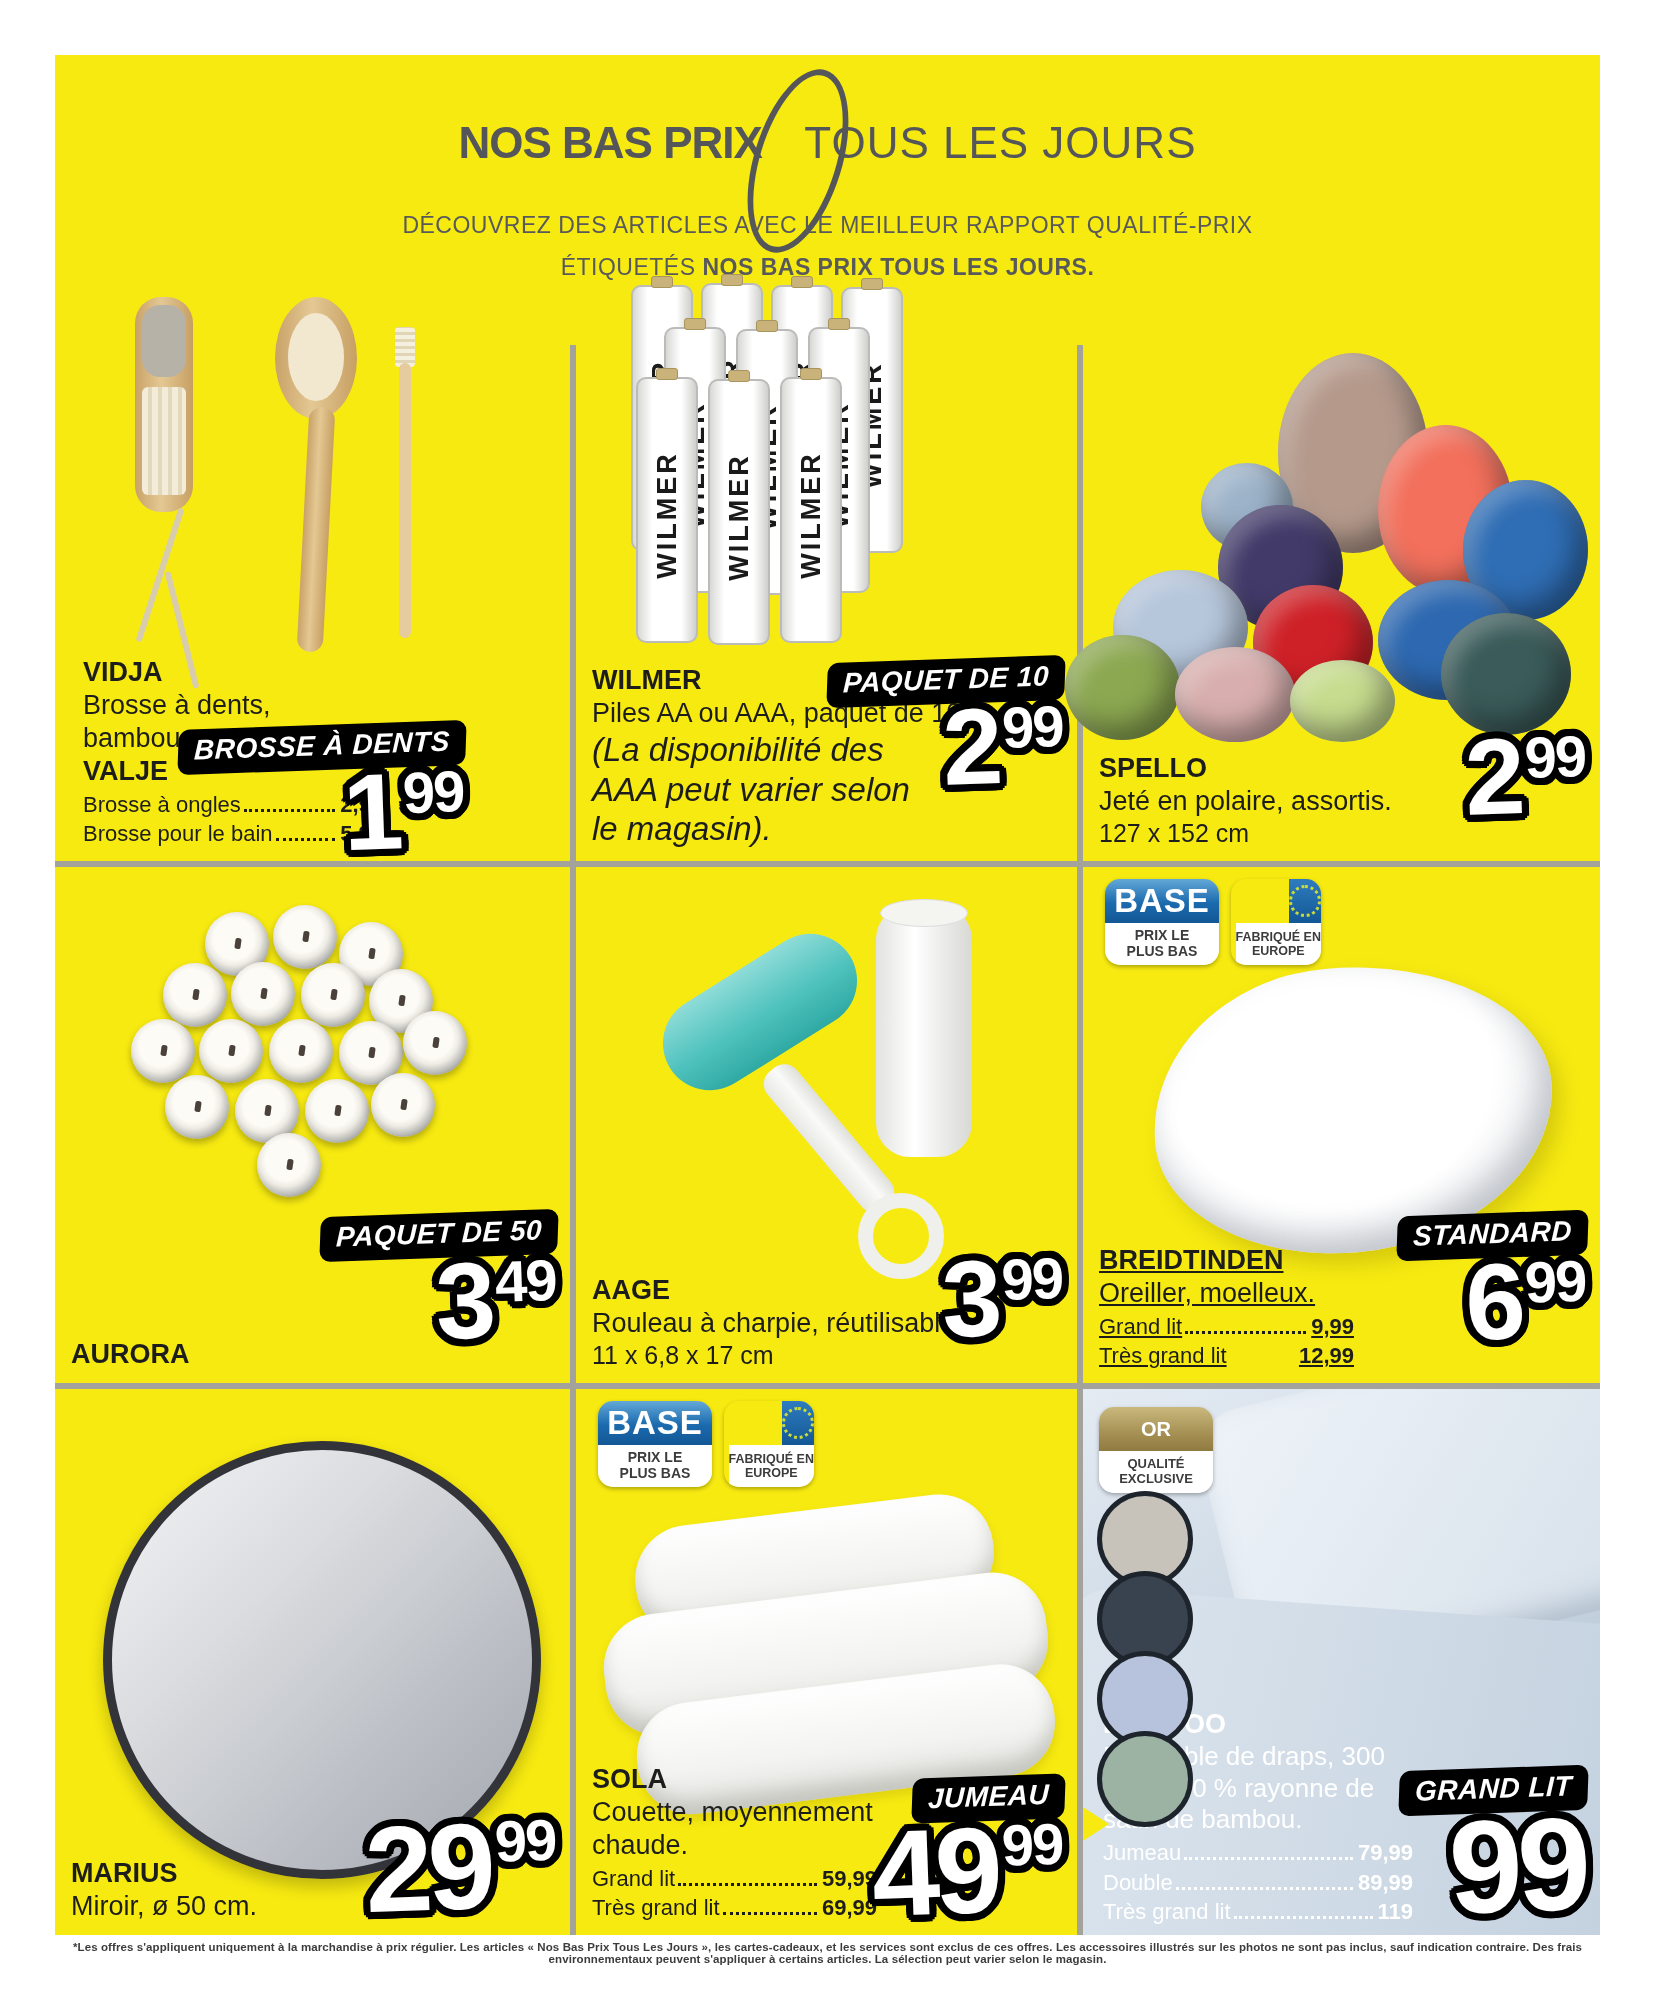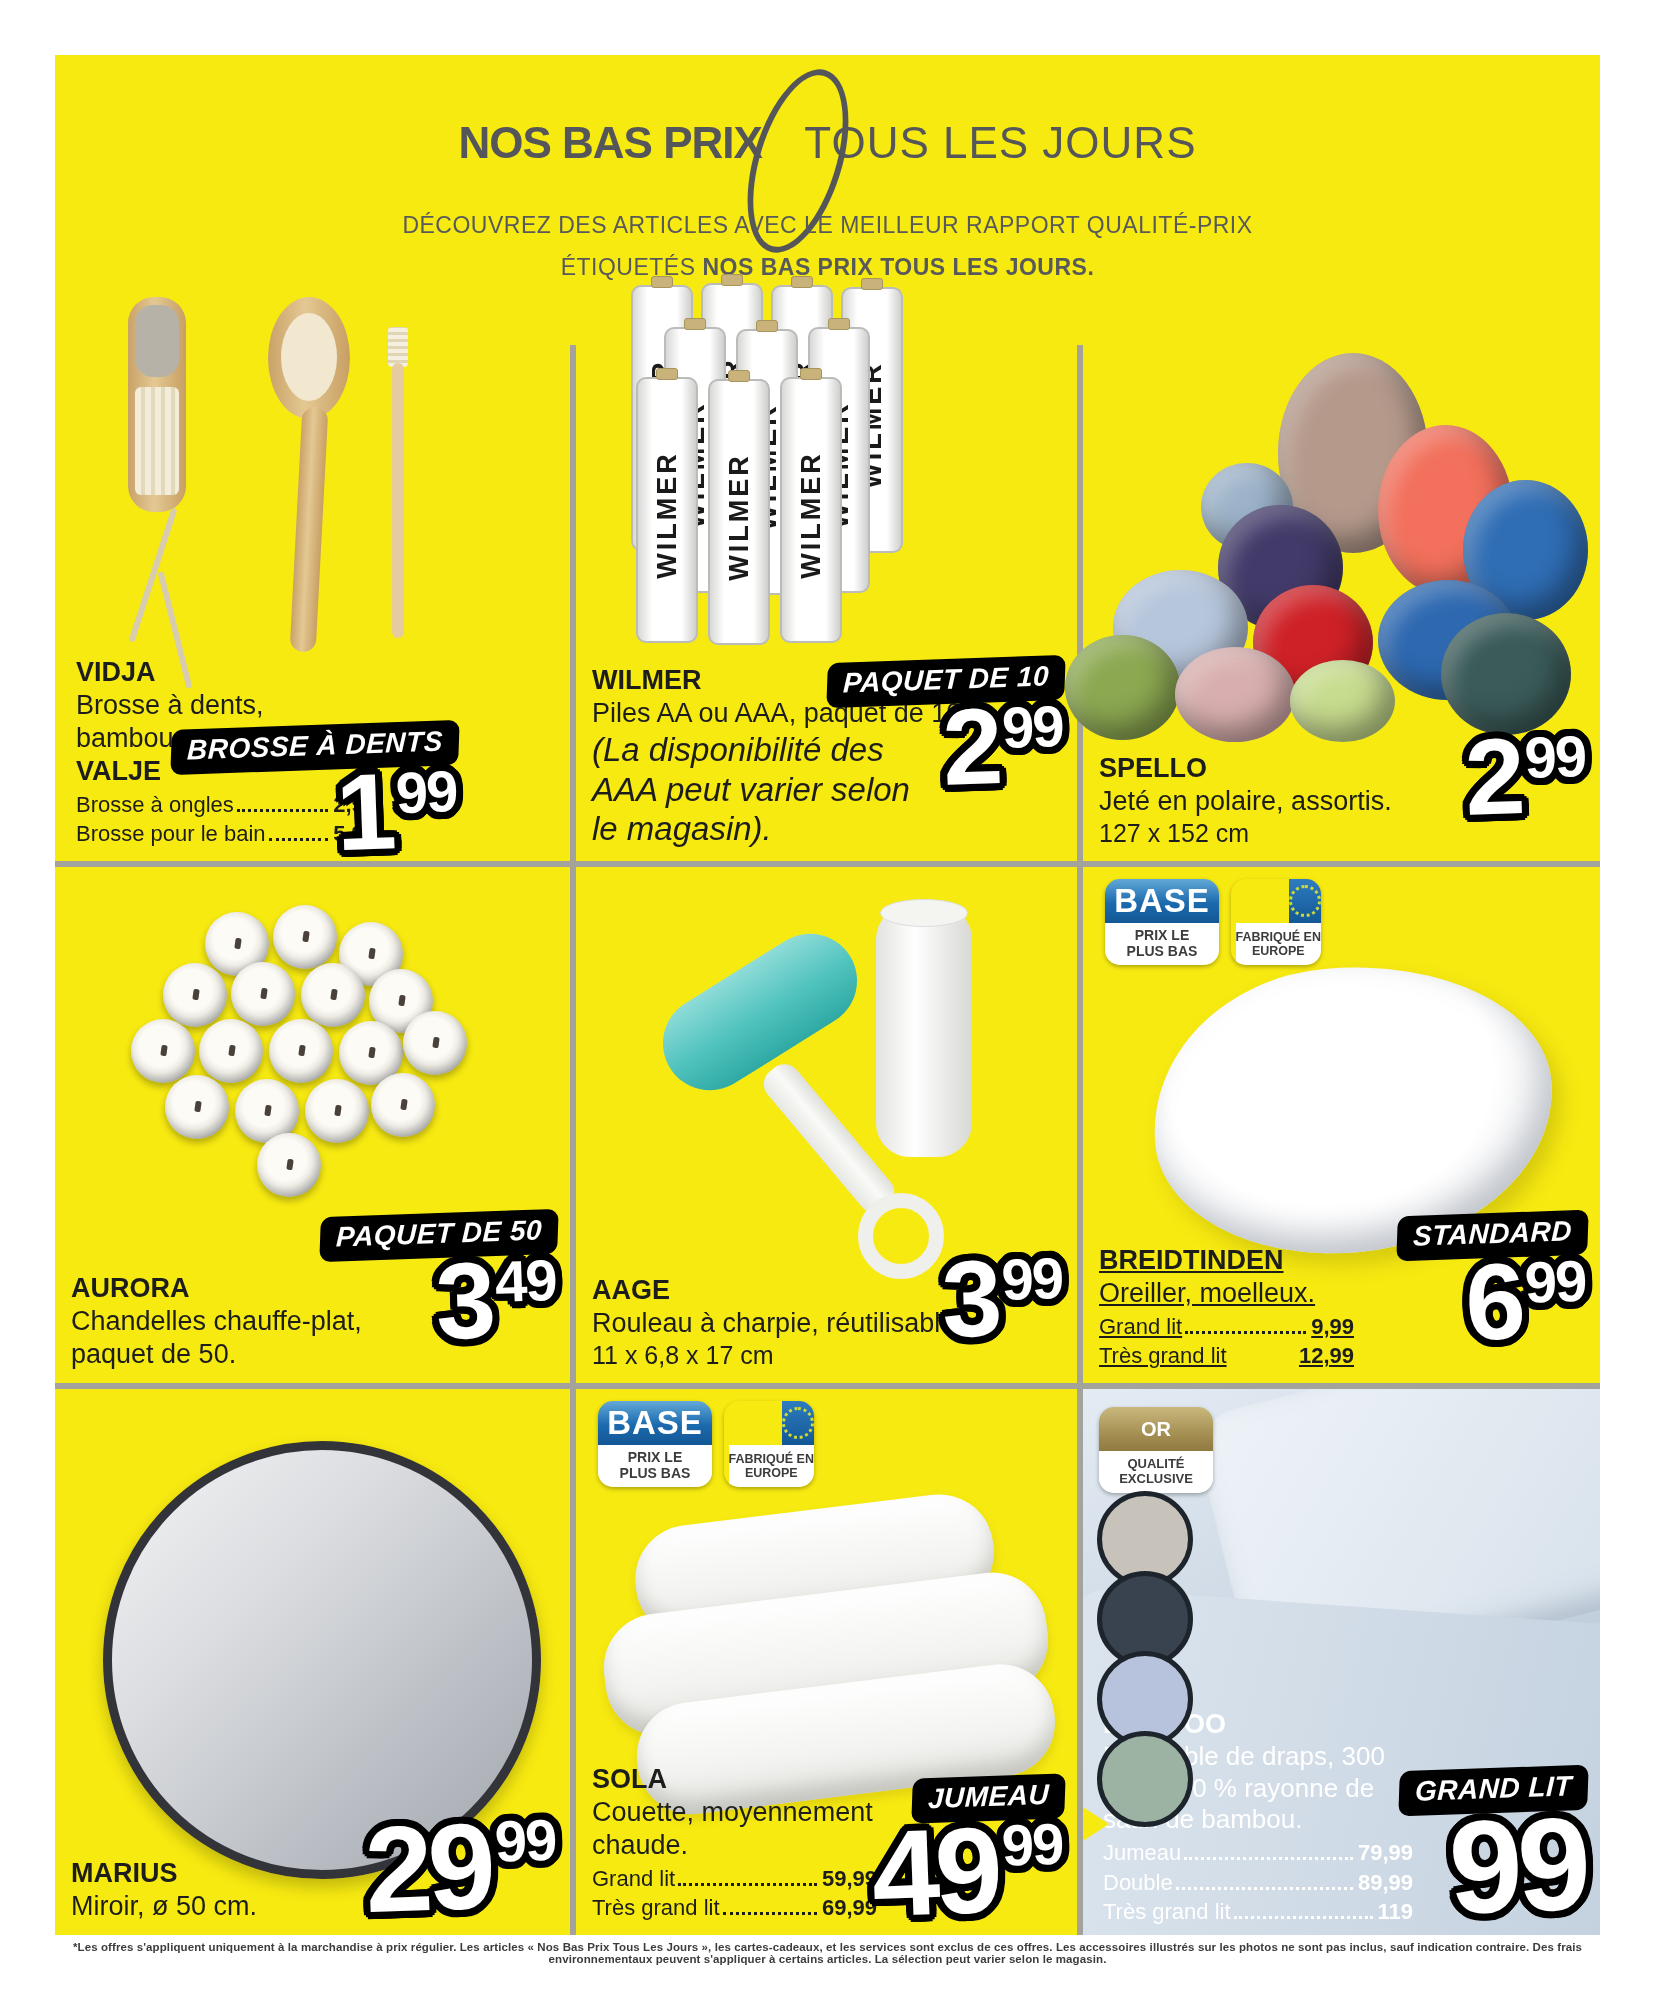--- a/index.html
+++ b/index.html
@@ -152,21 +152,21 @@
   <div class="subtitle sub1">DÉCOUVREZ DES ARTICLES AVEC LE MEILLEUR RAPPORT QUALITÉ-PRIX</div>
   <div class="subtitle sub2">
     <span>ÉTIQUETÉS </span><span class="b">NOS BAS PRIX TOUS LES JOURS.</span>
   </div>
 
   <div class="vline" style="left:570px;"></div>
   <div class="vline" style="left:1077px;"></div>
   <div class="hline" style="top:861px;"></div>
   <div class="hline" style="top:1383px;"></div>
 
-  <section class="cell" style="left:60px; top:345px; width:411px; height:516px;">
+  <section class="cell" style="left:67px; top:345px; width:411px; height:516px;">
     <div class="art">
       <div class="nb-handle wood" style="left:68px; top:-48px; width:58px; height:215px;"></div>
       <div class="nb-pumice" style="left:75px; top:-40px; width:44px; height:72px;"></div>
       <div class="nb-bristle" style="left:75px; top:42px; width:44px; height:108px;"></div>
       <div class="rope" style="left:90px; top:160px; width:6px; height:140px; transform:rotate(18deg);"></div>
       <div class="rope" style="left:112px; top:225px; width:6px; height:120px; transform:rotate(-14deg);"></div>
       <div class="bb-head wood" style="left:208px; top:-48px; width:82px; height:122px;"></div>
       <div class="bb-brist" style="left:221px; top:-32px; width:56px; height:88px;"></div>
       <div class="bb-handle wood" style="left:236px; top:62px; width:26px; height:245px; transform:rotate(3deg);"></div>
       <div class="tb-head" style="left:328px; top:-18px; width:20px; height:40px;"></div>
@@ -288,21 +288,20 @@
       <div class="tealight" style="left:284px; top:154px;"></div>
       <div class="tealight" style="left:348px; top:144px;"></div>
       <div class="tealight" style="left:110px; top:208px;"></div>
       <div class="tealight" style="left:180px; top:212px;"></div>
       <div class="tealight" style="left:250px; top:212px;"></div>
       <div class="tealight" style="left:316px; top:206px;"></div>
       <div class="tealight" style="left:202px; top:266px;"></div>
     </div>
     <div class="info" style="max-width:320px;">
       <div class="p-name">AURORA</div>
-      <div class="p-desc" style="width:300px;">Chandelles chauffe-plat, paquet de 50.</div>
     </div>
     <div class="pricebox" style="bottom:36px;">
       <span class="tag">PAQUET DE 50</span>
       <div class="big-price">
         <span class="bp-int">3</span>
         <span class="bp-dec">49</span>
       </div>
     </div>
   </section>
 

